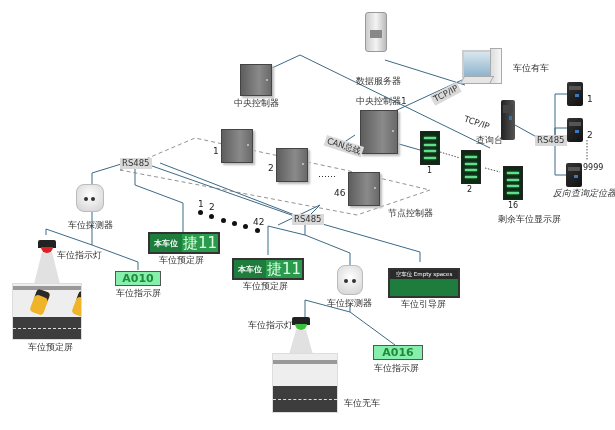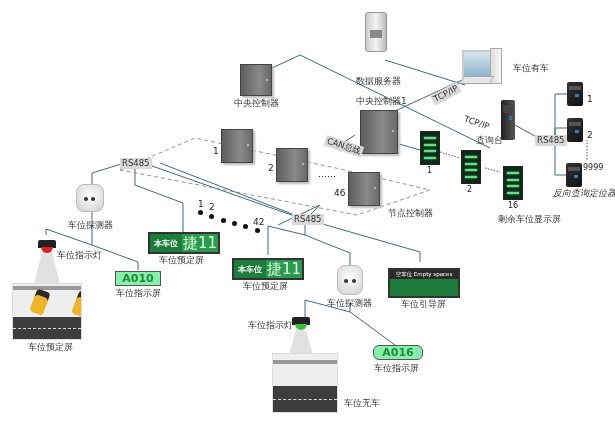--- a/index.html
+++ b/index.html
@@ -201,20 +201,20 @@
 
 <div class="guide-sign" style="left:388px;top:268px;width:68px;height:26px;">
   <div class="top">空车位  Empty spaces</div>
 </div>
 <div class="lbl" style="left:401px;top:300px;">车位引导屏</div>
 
 <div class="lbl" style="left:248px;top:321px;">车位指示灯</div>
 <div class="lamp-head" style="left:292px;top:317px;width:18px;height:8px;"></div>
 <div style="position:absolute;left:295px;top:324px;width:12px;height:6px;background:#3cc03c;border-radius:0 0 6px 6px;"></div>
 
-<div class="led-ind" style="left:373px;top:345px;width:48px;height:13px;border-radius:6px;">A016</div>
+<div class="led-ind" style="left:373px;top:345px;width:48px;height:13px;">A016</div>
 <div class="lbl" style="left:374px;top:364px;">车位指示屏</div>
 
 <div class="park" style="left:272px;top:353px;width:64px;height:58px;">
   <div class="curb" style="top:6px;"></div>
   <div class="road" style="height:45%;"></div>
 </div>
 <div class="lbl" style="left:344px;top:399px;">车位无车</div>
 
 </body></html>

